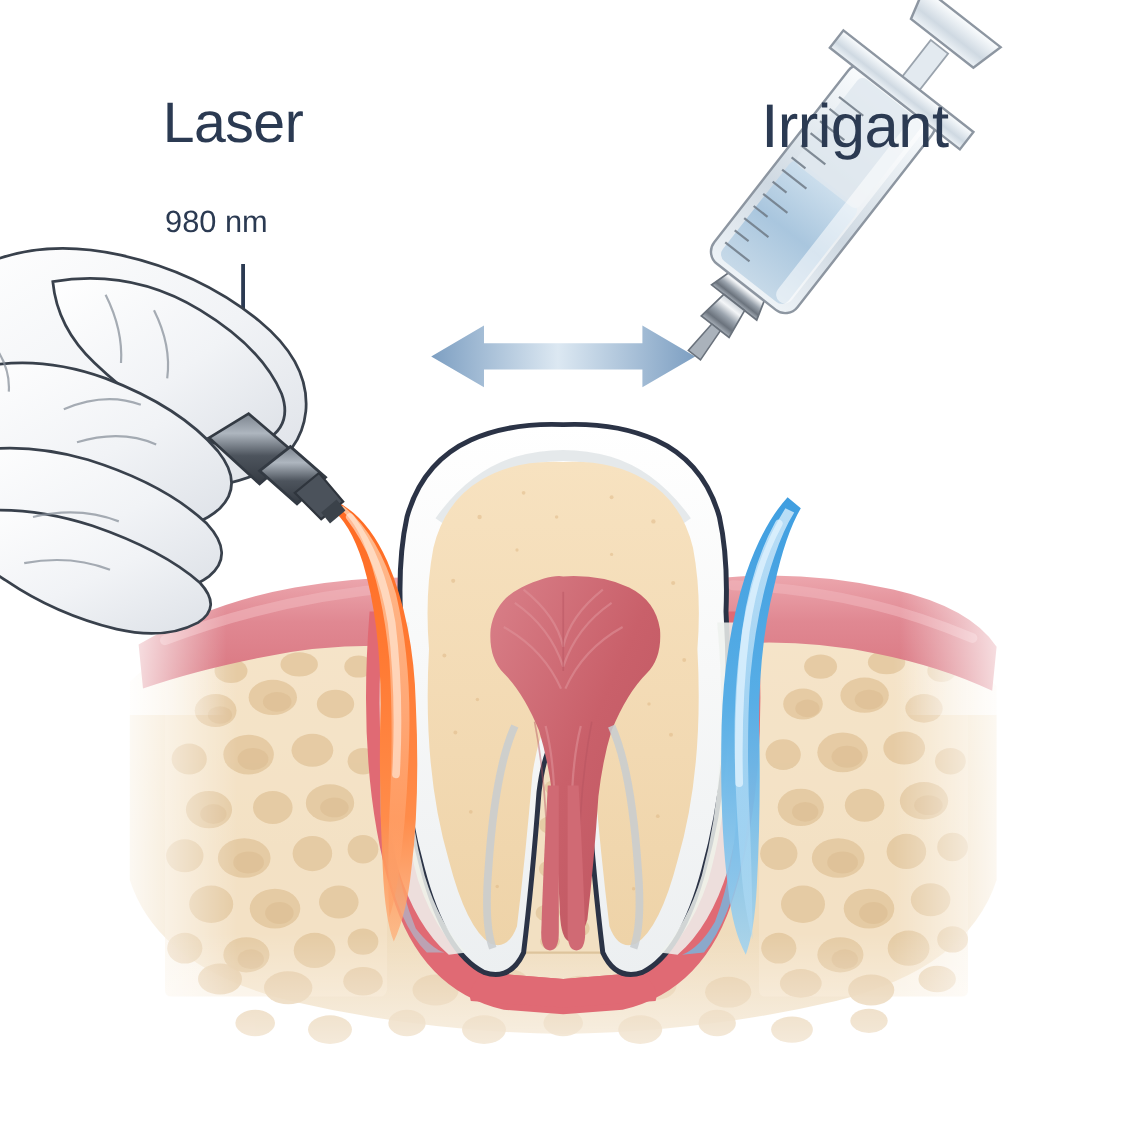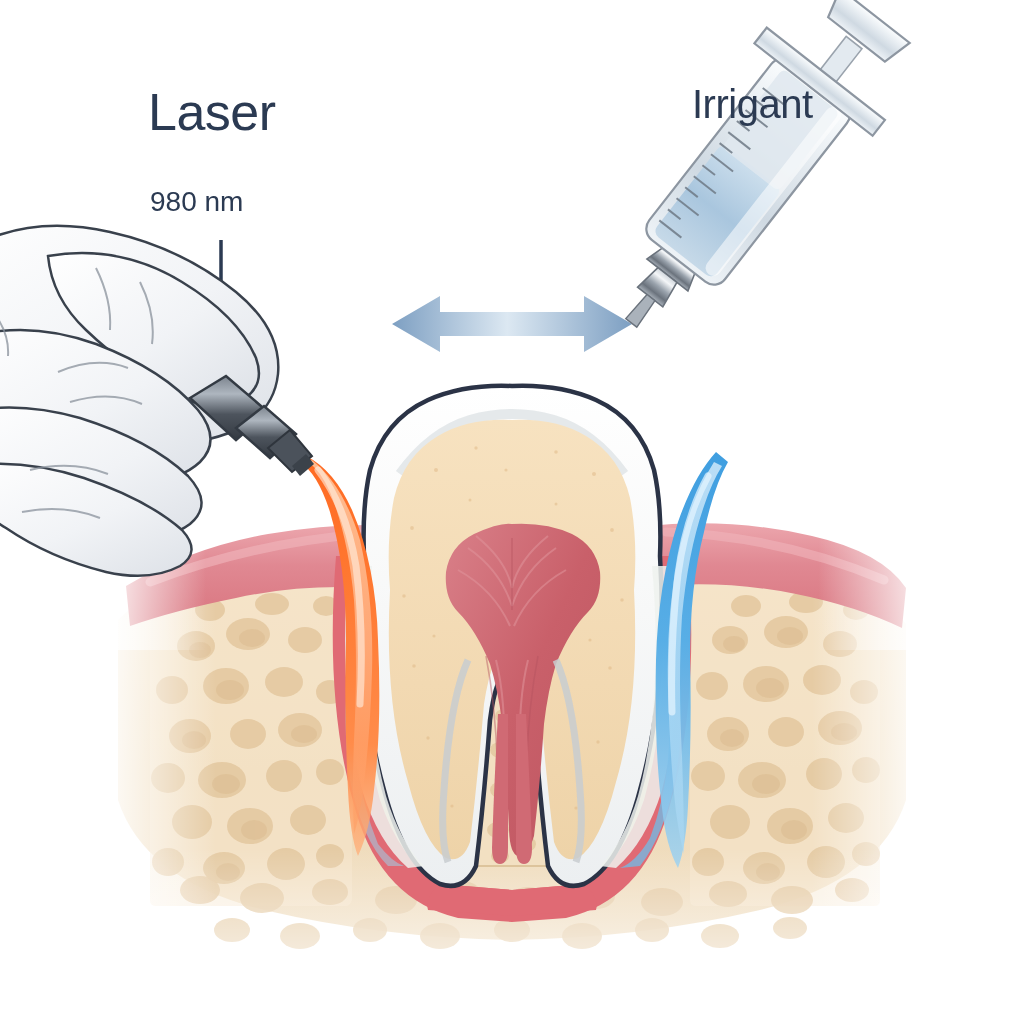--- a/index.html
+++ b/index.html
@@ -1,21 +1,21 @@
 <!DOCTYPE html>
 <html><head>
 <meta charset="utf-8">
 <style>
   html,body{margin:0;padding:0;background:#fff;}
   body{width:1024px;height:1024px;overflow:hidden;font-family:"Liberation Sans",sans-serif;}
   #stage{position:relative;width:928px;height:1024px;background:#ffffff;}
   svg#scene{position:absolute;left:0;top:0;width:1024px;height:1024px;display:block;}
   .lbl{position:absolute;color:#2b3a52;font-family:"Liberation Sans",sans-serif;white-space:nowrap;}
   #label-laser{left:148px;top:82px;font-size:52px;letter-spacing:-0.5px;}
-  #label-irrigant{left:692px;top:82px;font-size:40px;letter-spacing:-0.5px;}
+  #label-irrigant{left:692px;top:82px;font-size:56px;letter-spacing:-0.5px;}
   #label-wavelength{left:150px;top:186px;font-size:28px;}
 </style>
 </head>
 <body>
 
 <div id="stage">
 
   <svg id="scene" viewBox="0 0 1024 1024" xmlns="http://www.w3.org/2000/svg">
     <defs>
       <linearGradient id="gArrow" x1="0" y1="0" x2="1" y2="0">

